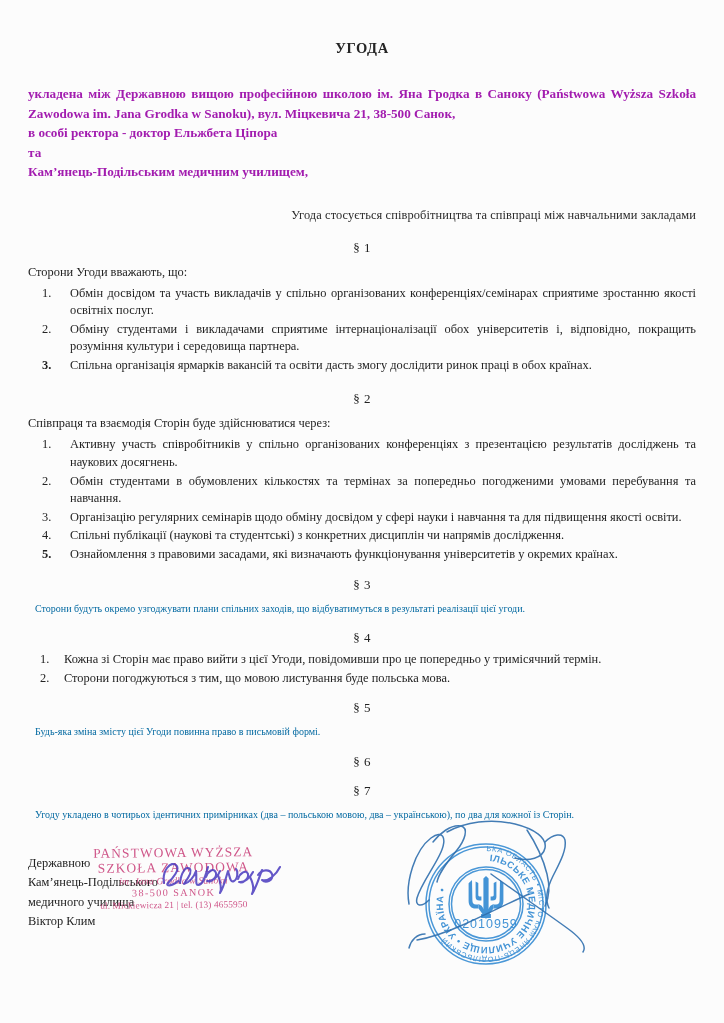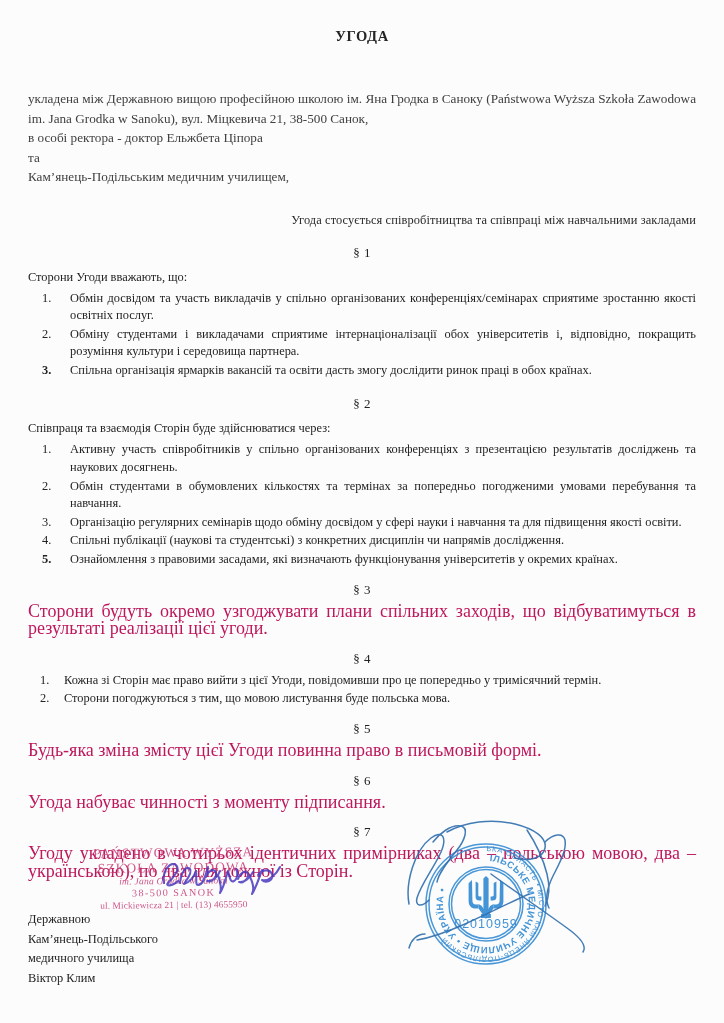--- a/index.html
+++ b/index.html
@@ -26,30 +26,30 @@
     width: 668px;
   }
 
   
   .doc-title {
     text-align: center;
     font-weight: bold;
     font-size: 14.5px;
     letter-spacing: 0.6px;
     color: #252525;
-    margin: 4px;
+    margin: 16px;
     padding-top: 24px;
   }
 
   .preamble {
-    margin-top: 44px;
-    font-weight: normal;
+    margin-top: 27px;
+    font-weight: bold;
     font-size: 13.2px;
     line-height: 19.5px;
-    color: #404040;
+    color: #a21caf;
   }
   .preamble .just {
     text-align: justify;
     text-align-last: left;
   }
   .preamble div { margin: 0; }
 
   .subtitle {
     margin-top: 26px;
     text-align: right;
@@ -97,24 +97,24 @@
     width: 20px;
     text-align: right;
     font-size: 12.4px;
   }
   ol.items > li .num.bold { font-weight: bold; }
 
   ol.items.narrow > li { padding-left: 36px; }
   ol.items.narrow > li .num { left: 12px; }
 
   .body-para {
-    font-size: 18px;
+    font-size: 10px;
     line-height: 17.6px;
-    color: #be185d;
-    margin: 0;
+    color: #0369a1;
+    margin: 7px;
     text-align: justify;
     text-align-last: left;
   }
 
   
   .sig-wrap {
     margin-top: 30px;
     display: flex;
   }
   .sig-col {
@@ -238,21 +238,20 @@
     <div class="para-mark tight">§ 4</div>
     <ol class="items narrow">
       <li><span class="num">1.</span><span>Кожна зі Сторін має право вийти з цієї Угоди, повідомивши про це попередньо у тримісячний термін.</span></li>
       <li><span class="num">2.</span><span>Сторони погоджуються з тим, що мовою листування буде польська мова.</span></li>
     </ol>
 
     <div class="para-mark tight">§ 5</div>
     <p class="body-para">Будь-яка зміна змісту цієї Угоди повинна право в письмовій формі.</p>
 
     <div class="para-mark tight">§ 6</div>
-    <p class="body-para">Угода набуває чинності з моменту підписання.</p>
 
     <div class="para-mark tight">§ 7</div>
     <p class="body-para">Угоду укладено в чотирьох ідентичних примірниках (два – польською мовою, два – українською), по два для кожної із Сторін.</p>
 
     <div class="sig-wrap">
       <div class="sig-col right">
         <div>Державною</div>
         <div>Кам’янець-Подільського</div>
         <div>медичного училища</div>
         <div>Віктор Клим</div>

